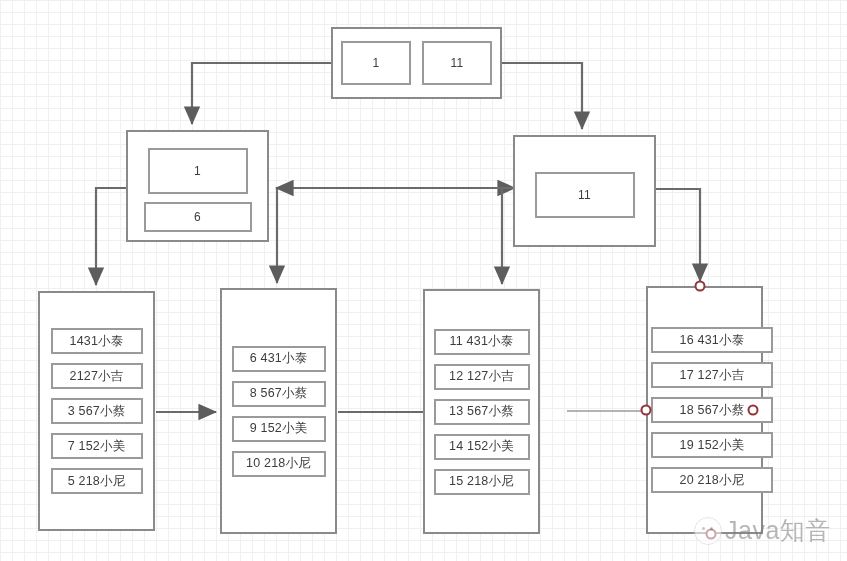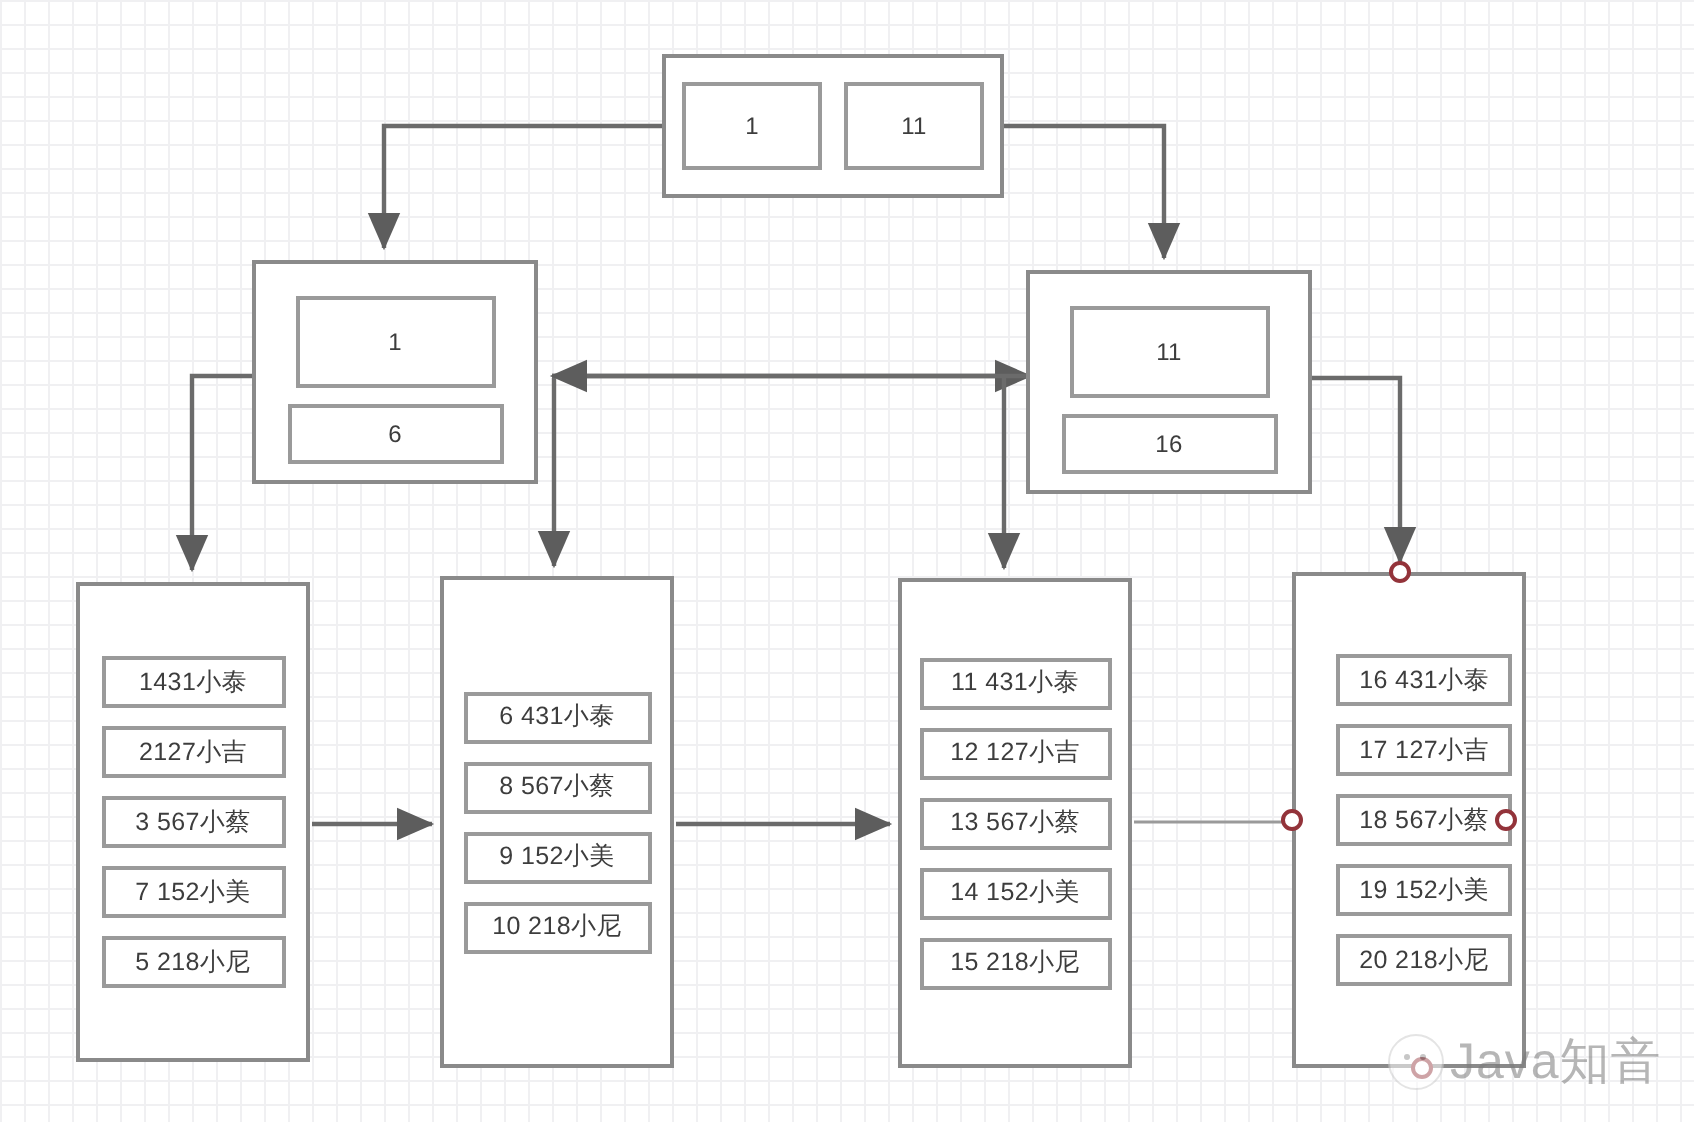--- a/index.html
+++ b/index.html
@@ -75,27 +75,27 @@
 
   
   .leaf-node {
     width: 117px;
     padding: 14px 0;
     gap: 9px;
     align-items: center;
   }
   #leaf-1 { left: 38px; top: 291px; height: 240px; justify-content: center; }
   #leaf-2 { left: 220px; top: 288px; height: 246px; }
-  #leaf-3 { left: 449px; top: 289px; height: 245px; }
+  #leaf-3 { left: 423px; top: 289px; height: 245px; }
   #leaf-4 { left: 646px; top: 286px; height: 248px; }
   .leaf-node .cell {
     width: 92px; height: 26px;
     font-size: 12.5px;
   }
-  #leaf-4 .cell { width: 88px; margin-left: 15px; }
+  #leaf-4 .cell { width: 122px; margin-left: 15px; }
   #leaf-3 .cell { width: 96px; }
   #leaf-2 .cell { width: 94px; text-align: center; }
 
   .handle {
     position: absolute;
     width: 11px; height: 11px;
     box-sizing: border-box;
     border-radius: 50%;
     border: 2px solid #93333a;
     background: #ffffff;
@@ -178,21 +178,20 @@
     <div class="cell">11</div>
   </div>
 
   <div class="node vert mid-node" id="mid-left">
     <div class="cell big">1</div>
     <div class="cell small">6</div>
   </div>
 
   <div class="node vert mid-node" id="mid-right">
     <div class="cell big">11</div>
-    <div class="cell small">16</div>
   </div>
 
   <div class="node vert leaf-node" id="leaf-1">
     <div class="cell">1431小泰</div>
     <div class="cell">2127小吉</div>
     <div class="cell">3 567小蔡</div>
     <div class="cell">7 152小美</div>
     <div class="cell">5 218小尼</div>
   </div>
 

